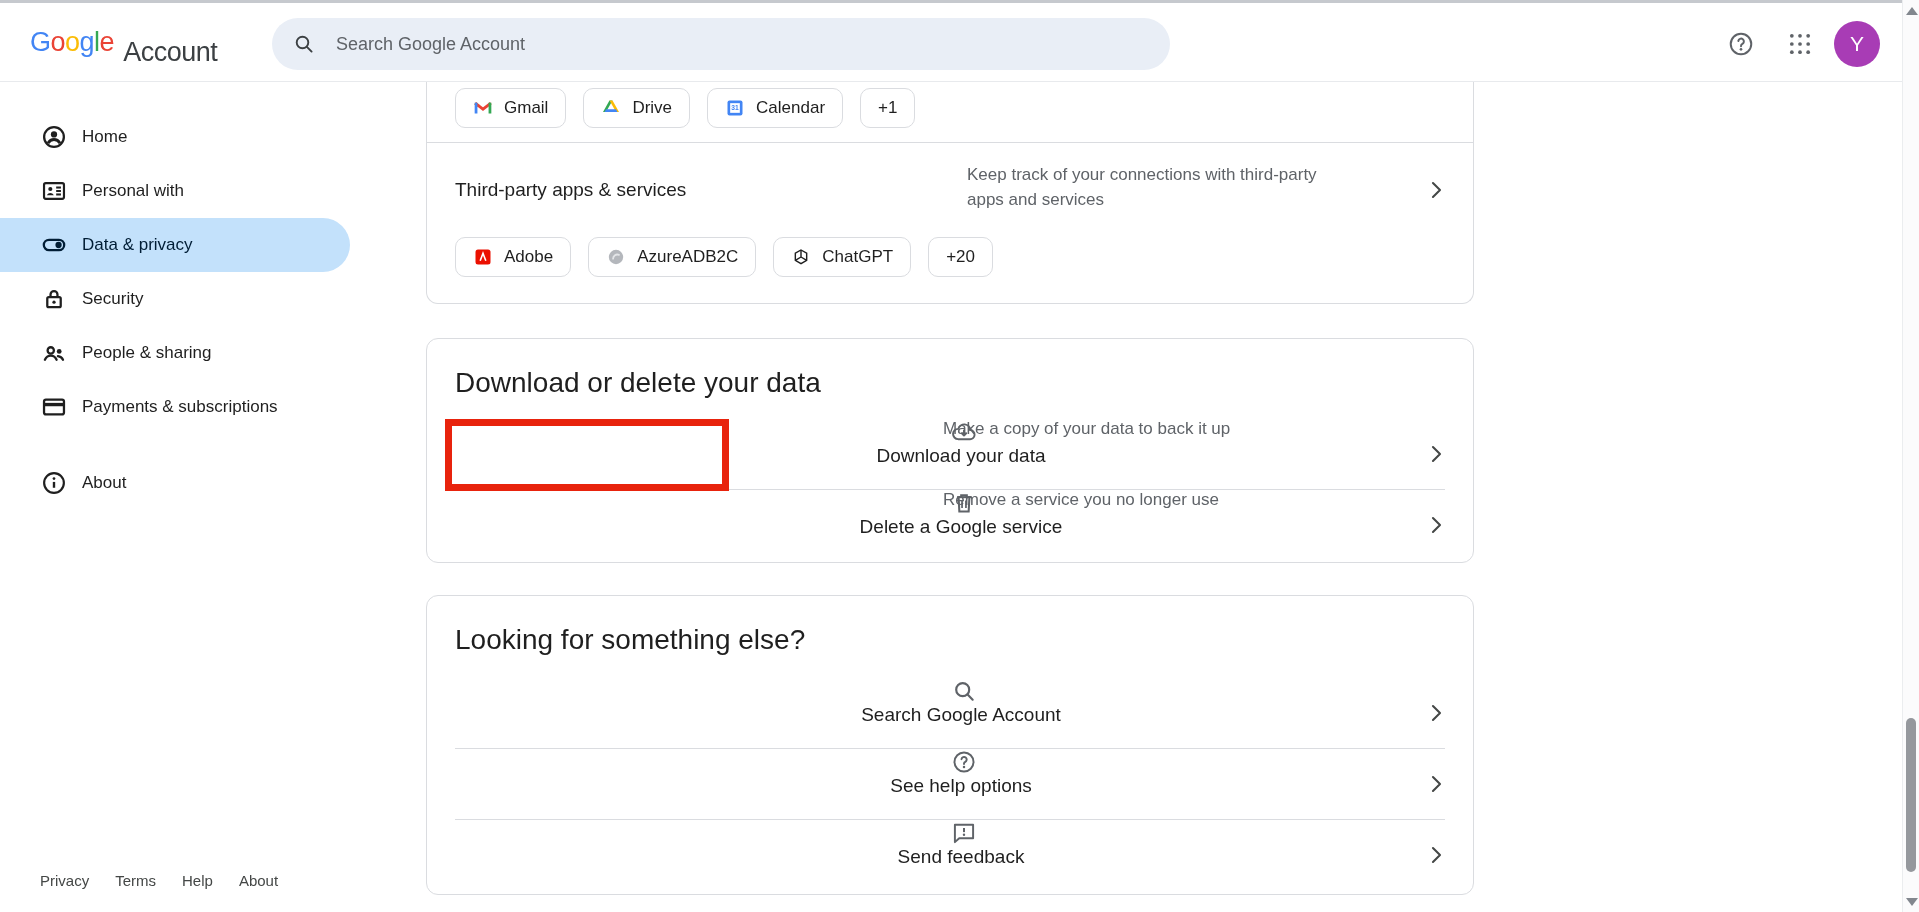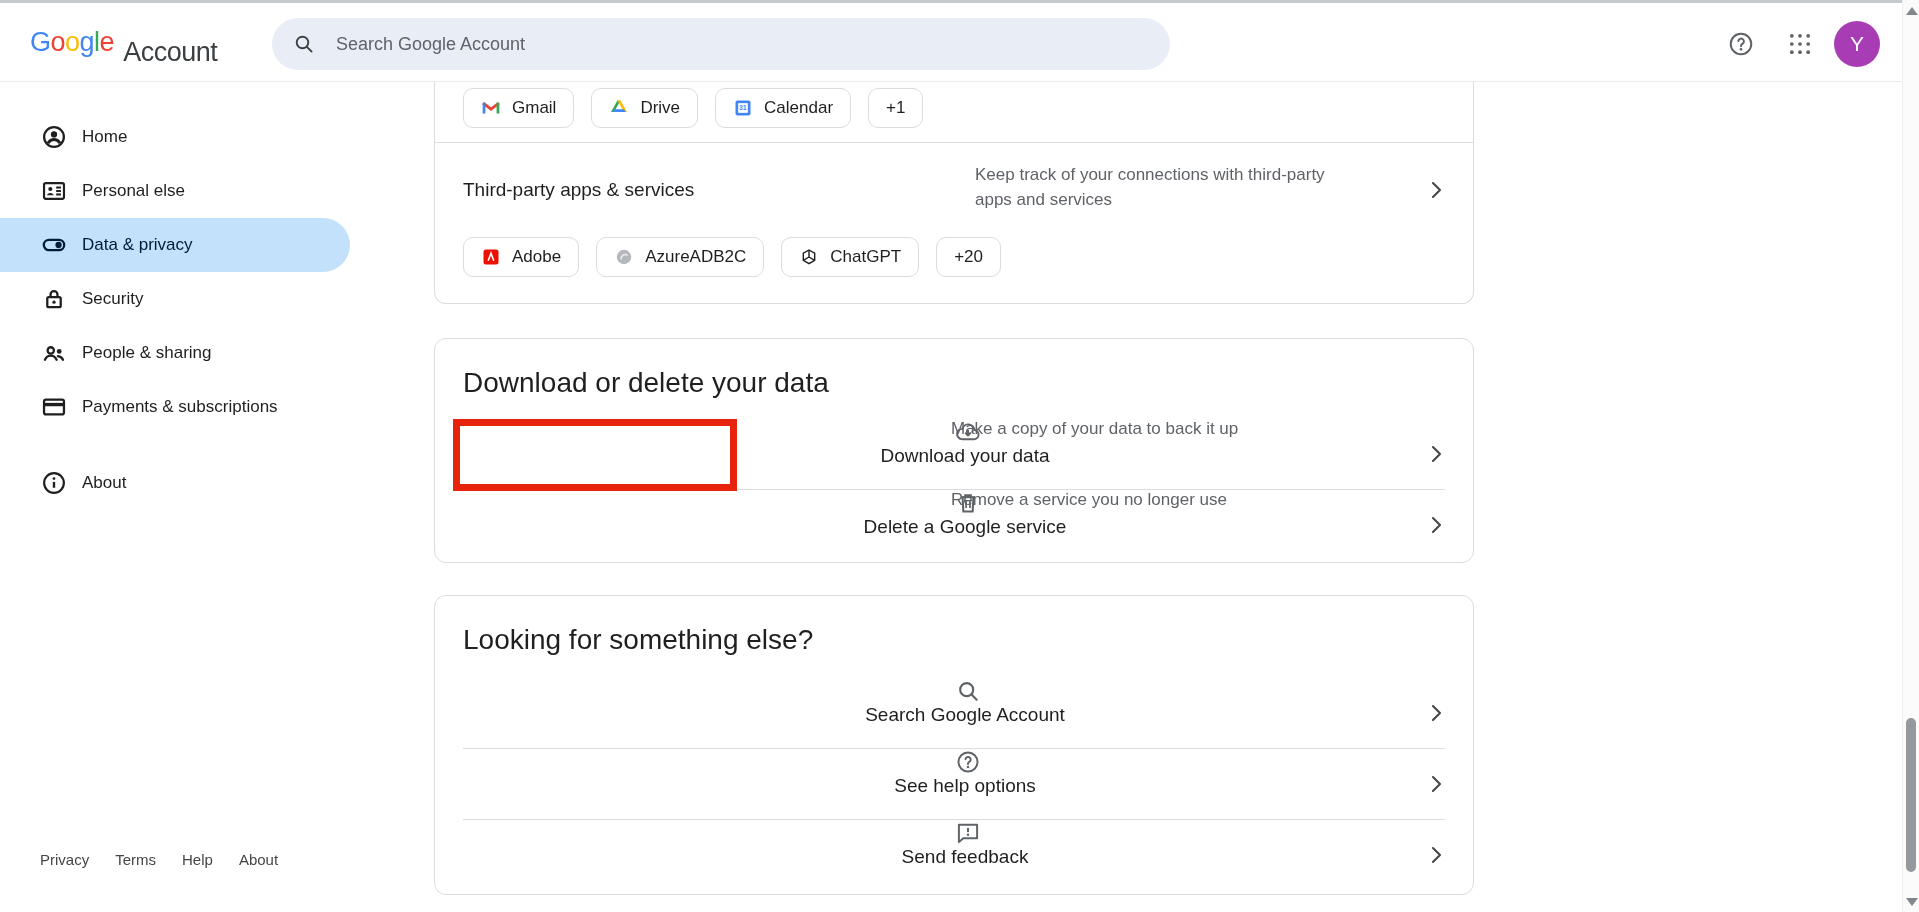--- a/index.html
+++ b/index.html
@@ -38,21 +38,21 @@
   
   .sidebar{position:absolute;left:0;top:82px;width:350px;}
   .nav-item{height:54px;display:flex;align-items:center;padding-left:41px;cursor:pointer;
     font-size:17px;color:var(--ink);border-radius:0 27px 27px 0;}
   .nav-item .nicon{width:26px;height:26px;margin-right:15px;flex:0 0 26px;}
   .nav-item.selected{background:var(--sel-blue);color:#001d35;font-weight:500;}
   .nav-item.about{margin-top:22px;}
   .sidebar-top-gap{height:28px;}
   
   .content{position:absolute;left:426px;top:82px;width:1048px;}
-  .card{background:#fff;border:1px solid var(--line);border-radius:12px;position:relative;margin-left:8px;}
+  .card{background:#fff;border:1px solid var(--line);border-radius:12px;position:relative;}
   .card.first{border-top:none;border-radius:0 0 12px 12px;}
   .divider{height:1px;background:var(--line);}
   .divider.inset{margin:0 28px;}
   .chips-row{display:flex;gap:17px;padding:6px 28px 14px;}
   .chips-row.second{padding:0 28px 26px;}
   .chip{height:40px;border:1px solid var(--line);border-radius:10px;display:flex;
     align-items:center;padding:0 17px;gap:11px;font-size:17px;color:var(--ink);cursor:pointer;background:#fff;}
   .chip .cicon{width:20px;height:20px;display:flex;align-items:center;justify-content:center;}
   .tp-row{position:relative;padding:22px 28px 24px;min-height:94px;cursor:pointer;}
   .tp-title{font-size:19px;color:var(--ink);padding-top:14px;}
@@ -64,21 +64,21 @@
   .link-row{position:relative;height:70px;display:flex;align-items:center;cursor:pointer;flex-direction:column;}
   .link-row .ricon{width:26px;height:26px;margin-left:28px;}
   .link-row .rlabel{font-size:19px;color:var(--ink);margin-left:22px;}
   .link-row .rdesc{position:absolute;left:516px;font-size:17px;color:var(--muted);}
   .card.gap2{margin-top:34px;}
   .card.gap3{margin-top:32px;padding-bottom:4px;}
   .card.dl{padding-bottom:2px;}
   .red-box{position:absolute;left:18px;top:0px;width:284px;height:72px;
     border:7px solid var(--accent-red);z-index:3;pointer-events:none;}
   
-  .footer{position:absolute;left:40px;top:851px;display:flex;gap:26px;}
+  .footer{position:absolute;left:40px;top:872px;display:flex;gap:26px;}
   .footer a{font-size:15px;color:#444746;text-decoration:none;cursor:pointer;}
   
   .scrollbar{position:absolute;right:0;top:0;width:17px;height:912px;background:#fbfbfc;
     border-left:1px solid #ebedef;z-index:9;}
   .sb-arrow{position:absolute;left:3px;width:0;height:0;border-left:6px solid transparent;
     border-right:6px solid transparent;cursor:pointer;}
   .sb-up{top:7px;border-bottom:8px solid #82878e;}
   .sb-down{bottom:6px;border-top:8px solid #82878e;}
   .sb-thumb{position:absolute;left:3px;top:718px;width:10px;height:154px;border-radius:5px;
     background:#95989d;cursor:pointer;}
@@ -153,21 +153,21 @@
     <span class="nicon">
       <svg width="26" height="26" viewBox="0 0 24 24">
           <rect x="2.8" y="4.8" width="18.4" height="14.4" rx="1.6" fill="none" stroke="#1f1f1f" stroke-width="2"></rect>
           <circle cx="8.6" cy="10.2" r="1.9" fill="#1f1f1f"></circle>
           <path d="M5.4 16c.8-1.5 1.9-2.2 3.2-2.2s2.4.7 3.2 2.2z" fill="#1f1f1f"></path>
           <line x1="14" y1="8.8" x2="18.4" y2="8.8" stroke="#1f1f1f" stroke-width="1.9"></line>
           <line x1="14" y1="12" x2="18.4" y2="12" stroke="#1f1f1f" stroke-width="1.9"></line>
           <line x1="14" y1="15.2" x2="18.4" y2="15.2" stroke="#1f1f1f" stroke-width="1.9"></line>
         </svg>
     </span>
-    <span>Personal else</span>
+    <span>Personal with</span>
   </div>
 
   <div class="nav-item selected">
     <span class="nicon">
       <svg width="26" height="26" viewBox="0 0 24 24">
           <rect x="2.6" y="7.2" width="18.8" height="9.6" rx="4.8" fill="none" stroke="#001d35" stroke-width="2.1"></rect>
           <circle cx="16.2" cy="12" r="2.9" fill="#001d35"></circle>
         </svg>
     </span>
     <span>Data &amp; privacy</span>

